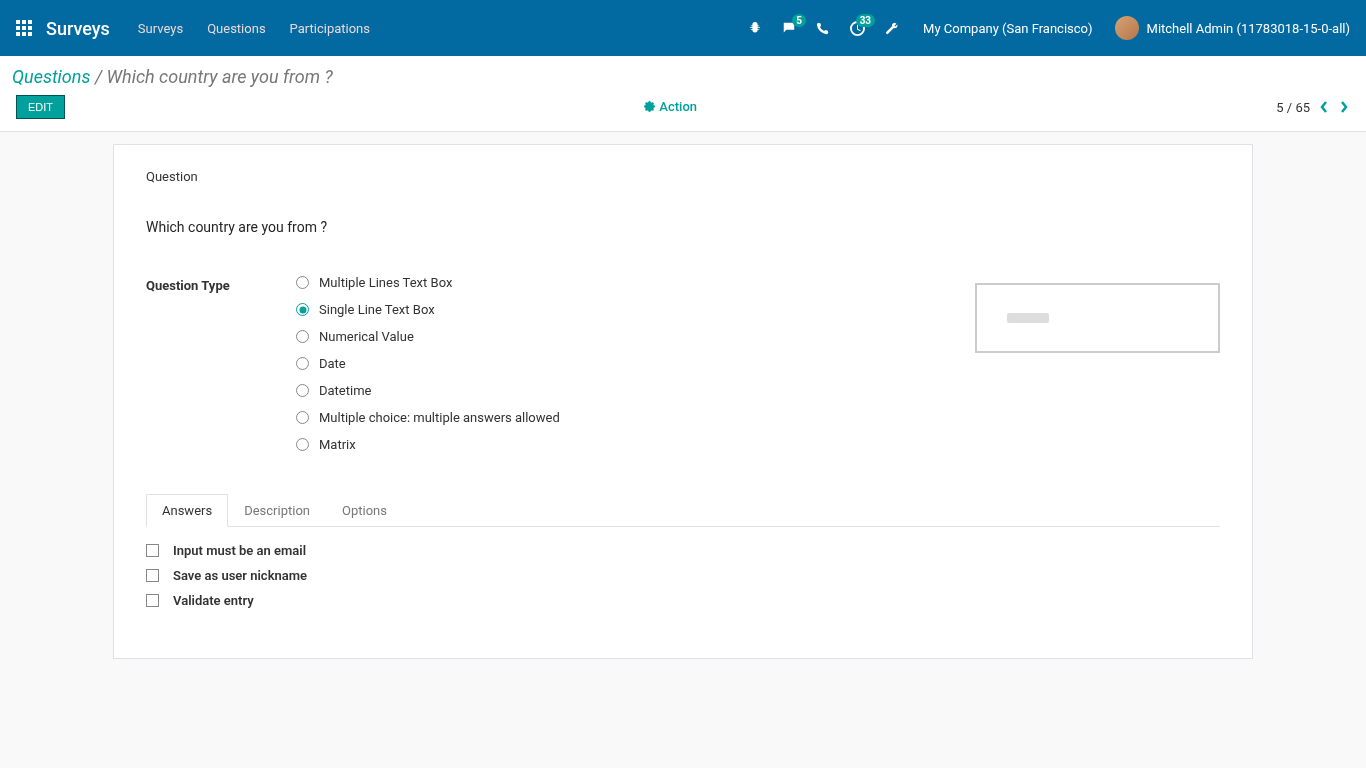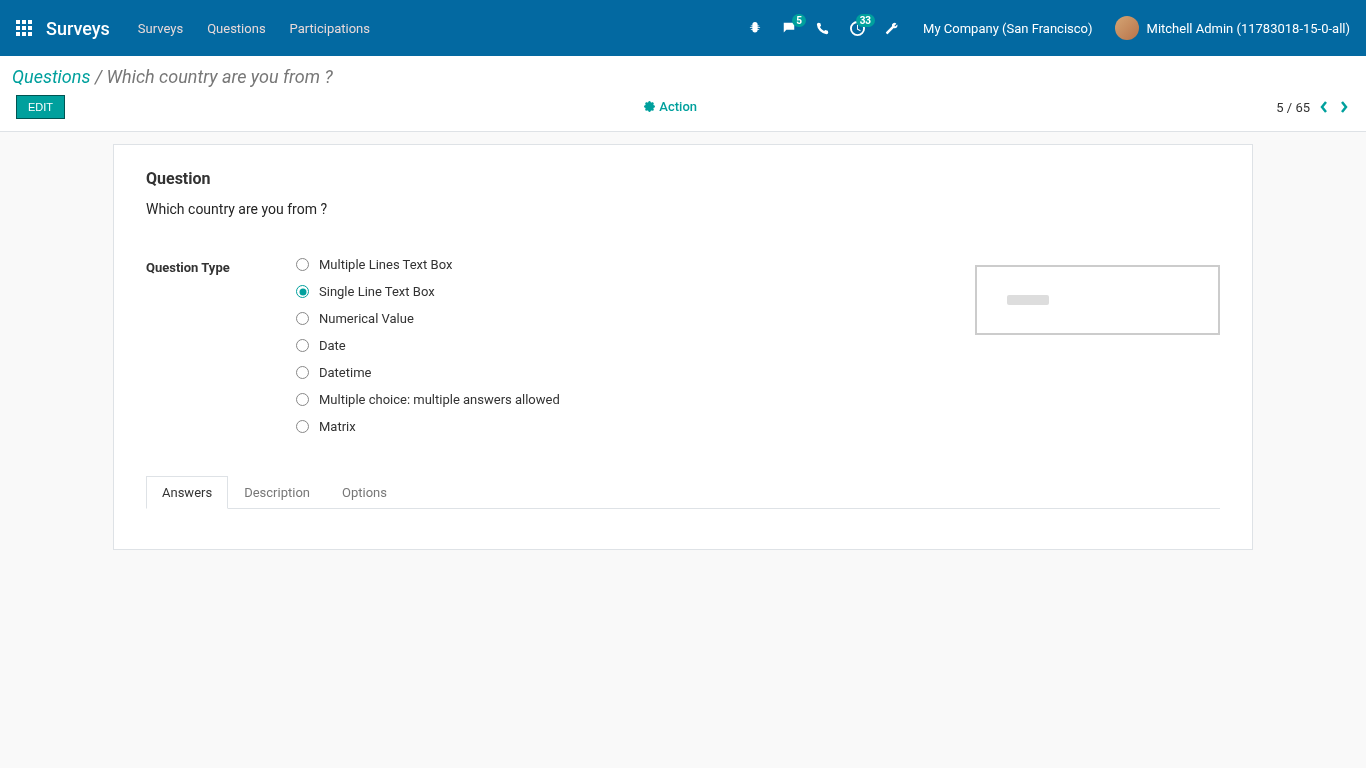--- a/index.html
+++ b/index.html
@@ -24,21 +24,21 @@
     .control-bar { background: #fff; padding: 8px 16px 12px; display: flex; align-items: center; border-bottom: 1px solid #dee2e6; }
     .btn-edit { background: #00a09d; color: #fff; border: 1px solid #005452; padding: 5px 11px; font-size: 11px; font-weight: 500; cursor: pointer; }
     .control-center { flex: 1; text-align: center; }
     .action-btn { color: #00a09d; cursor: pointer; font-weight: 500; font-size: 13px; display: inline-flex; align-items: center; gap: 4px; }
     .gear-icon { width: 11px; height: 11px; }
     .pager { display: flex; align-items: center; gap: 8px; }
     .pager-text { font-size: 13px; color: #333; }
     .pager-arrow { color: #00a09d; cursor: pointer; font-size: 20px; line-height: 1; }
     
     .form-sheet { max-width: 1140px; margin: 12px auto 24px; background: #fff; border: 1px solid #dee2e6; padding: 24px 32px 40px; }
-    .section-label { font-weight: 700; font-size: 16px; color: #333; margin-bottom: 13px; }
+    .section-label { font-weight: 400; font-size: 13px; color: #333; margin-bottom: 35px; }
     .question-text { font-size: 14px; color: #242424; margin-bottom: 40px; }
     
     .type-row { display: flex; align-items: flex-start; }
     .type-label { width: 150px; font-weight: 700; font-size: 13px; color: #333; padding-top: 3px; }
     .type-options { flex: 1; }
     .radio-row { display: flex; align-items: center; margin-bottom: 12px; cursor: pointer; }
     .radio-circle { width: 13px; height: 13px; border: 1.5px solid #888; border-radius: 50%; margin-right: 10px; position: relative; flex-shrink: 0; }
     .radio-circle.selected { border-color: #00a09d; }
     .radio-circle.selected::after { content: ''; position: absolute; width: 7px; height: 7px; background: #00a09d; border-radius: 50%; top: 50%; left: 50%; transform: translate(-50%, -50%); }
     .radio-label { font-size: 13px; color: #333; }
@@ -181,13 +181,27 @@
       <div class="preview-inner"></div>
     </div>
   </div>
 
   <div class="tabs" id="tabs">
       <div class="tab active">Answers</div>
       <div class="tab">Description</div>
       <div class="tab">Options</div>
     </div>
 
+  <div class="tab-content" id="answers-content">
+      <div class="check-row">
+        <div class="checkbox"></div>
+        <span class="check-label">Input must be an email</span>
+      </div>
+      <div class="check-row">
+        <div class="checkbox"></div>
+        <span class="check-label">Save as user nickname</span>
+      </div>
+      <div class="check-row">
+        <div class="checkbox"></div>
+        <span class="check-label">Validate entry</span>
+      </div>
+    </div>
 </div>
 
 </body></html>

